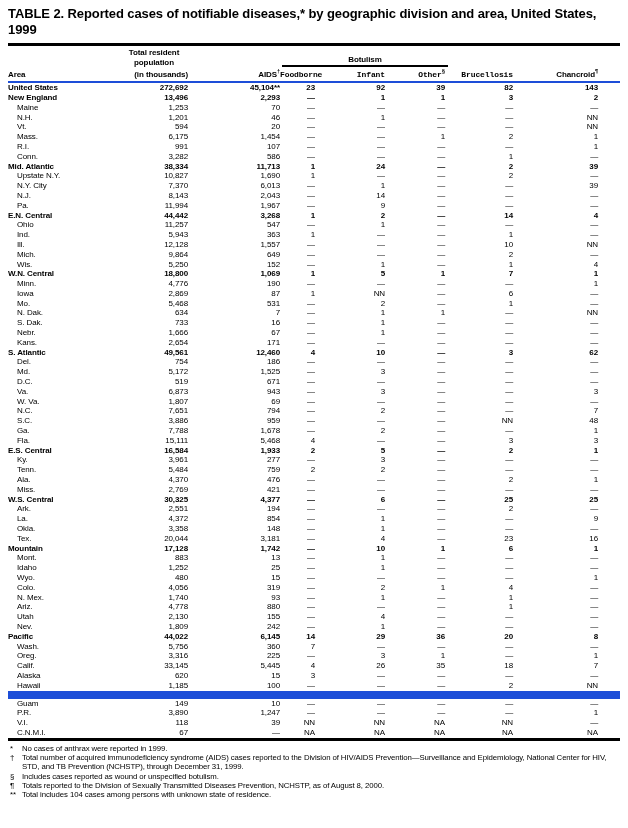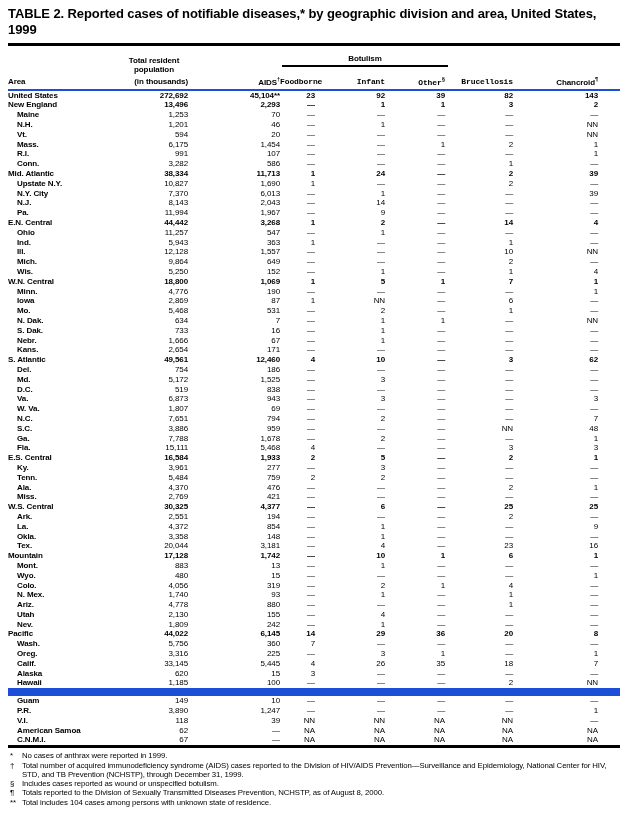--- a/index.html
+++ b/index.html
@@ -40,34 +40,34 @@
     font-weight: bold;
     font-size: 8px;
     line-height: 9.5px;
     vertical-align: bottom;
     padding: 0;
     text-align: right;
   }
   thead tr.h2 th { border-bottom: 2px solid #1d4ed8; padding-bottom: 2px; }
   th.ta-l { text-align: left; }
   th.pop-top { text-align: center; padding-top: 2px; }
-  th.bot-group div.bword { text-align: center; border-bottom: 2px solid #000; padding-bottom: 1px; margin: 8px 2px; }
+  th.bot-group div.bword { text-align: center; border-bottom: 2px solid #000; padding-bottom: 1px; margin: 0 2px; }
   th.pr5 { padding-right: 5px; font-family: Liberation Mono, monospace; }
   th.pr22 { padding-right: 22px; }
   sup { font-size: 5.5px; vertical-align: super; letter-spacing: 0; }
   tbody td {
     padding: 0;
     line-height: 9.8px;
     height: 9.8px;
     white-space: nowrap;
     text-align: right;
     vertical-align: bottom;
   }
   tbody td.area { text-align: left; }
-  tbody tr.indent td.area { padding-left: 9px; font-weight: bold; }
+  tbody tr.indent td.area { padding-left: 9px; }
   tbody tr.bold td { font-weight: bold; }
   tbody td.pr5 { padding-right: 5px; }
   tbody td.pr22 { padding-right: 22px; }
   tbody tr.sep td { border-top: 8px solid #1d4ed8; }
   .footnotes { margin-top: 3px; width: 612px; }
   .fn {
     display: flex;
     font-size: 7.8px;
     line-height: 9.3px;
     letter-spacing: -0.1px;
@@ -413,21 +413,21 @@
         <td>1,525</td>
         <td class="pr5">—</td>
         <td class="pr5">3</td>
         <td class="pr5">—</td>
         <td class="pr5">—</td>
         <td class="pr22">—</td>
       </tr>
       <tr class="indent">
         <td class="area">D.C.</td>
         <td>519</td>
-        <td>838</td>
+        <td>671</td>
         <td class="pr5">—</td>
         <td class="pr5">—</td>
         <td class="pr5">—</td>
         <td class="pr5">—</td>
         <td class="pr22">—</td>
       </tr>
       <tr class="indent">
         <td class="area">Va.</td>
         <td>6,873</td>
         <td>943</td>
@@ -594,20 +594,30 @@
         <td class="pr5">—</td>
         <td class="pr5">10</td>
         <td class="pr5">1</td>
         <td class="pr5">6</td>
         <td class="pr22">1</td>
       </tr>
       <tr class="indent">
         <td class="area">Mont.</td>
         <td>883</td>
         <td>13</td>
+        <td class="pr5">—</td>
+        <td class="pr5">1</td>
+        <td class="pr5">—</td>
+        <td class="pr5">—</td>
+        <td class="pr22">—</td>
+      </tr>
+      <tr class="indent">
+        <td class="area">Idaho</td>
+        <td>1,252</td>
+        <td>25</td>
         <td class="pr5">—</td>
         <td class="pr5">1</td>
         <td class="pr5">—</td>
         <td class="pr5">—</td>
         <td class="pr22">—</td>
       </tr>
       <tr class="indent">
         <td class="area">Wyo.</td>
         <td>480</td>
         <td>15</td>
@@ -749,30 +759,20 @@
       </tr>
       <tr class="indent">
         <td class="area">V.I.</td>
         <td>118</td>
         <td>39</td>
         <td class="pr5">NN</td>
         <td class="pr5">NN</td>
         <td class="pr5">NA</td>
         <td class="pr5">NN</td>
         <td class="pr22">—</td>
-      </tr>
-      <tr class="indent">
-        <td class="area">American Samoa</td>
-        <td>62</td>
-        <td>—</td>
-        <td class="pr5">NA</td>
-        <td class="pr5">NA</td>
-        <td class="pr5">NA</td>
-        <td class="pr5">NA</td>
-        <td class="pr22">NA</td>
       </tr>
       <tr class="indent">
         <td class="area">C.N.M.I.</td>
         <td>67</td>
         <td>—</td>
         <td class="pr5">NA</td>
         <td class="pr5">NA</td>
         <td class="pr5">NA</td>
         <td class="pr5">NA</td>
         <td class="pr22">NA</td>

